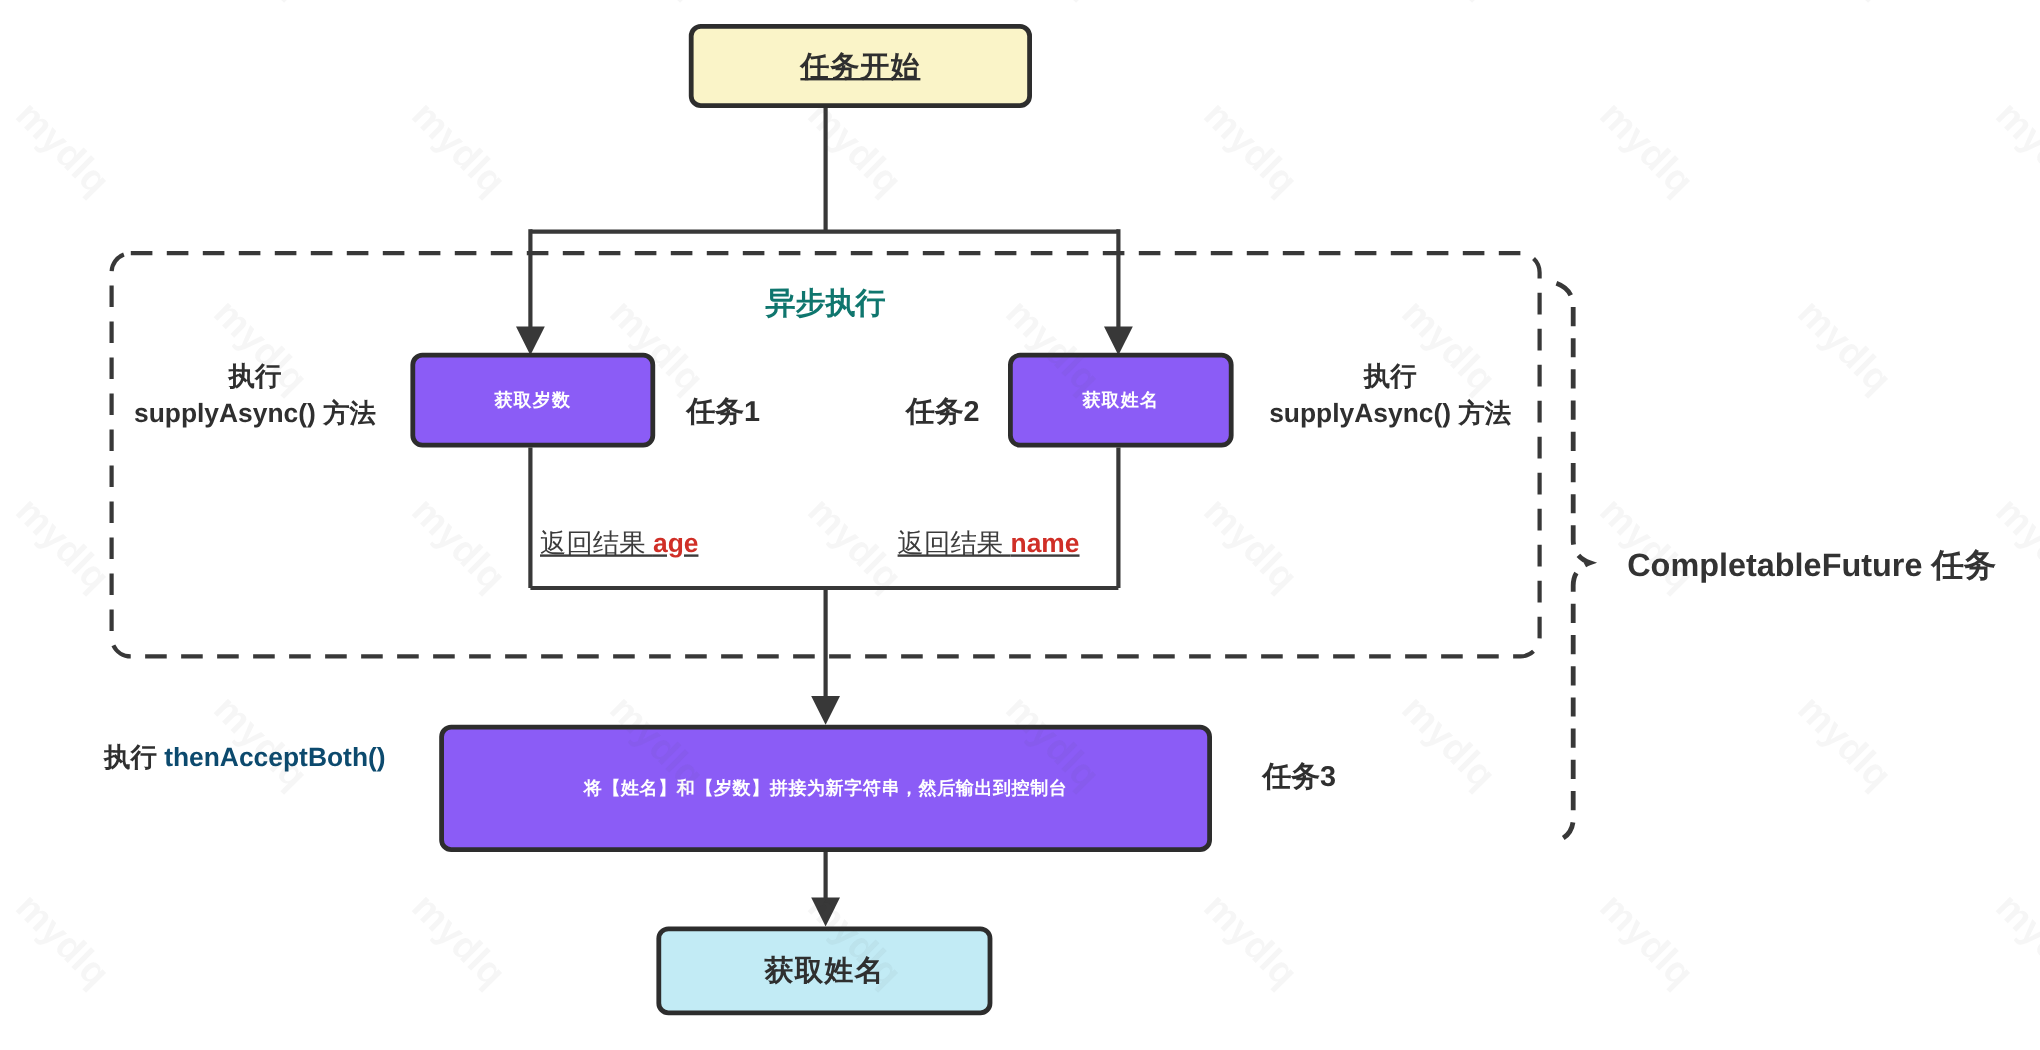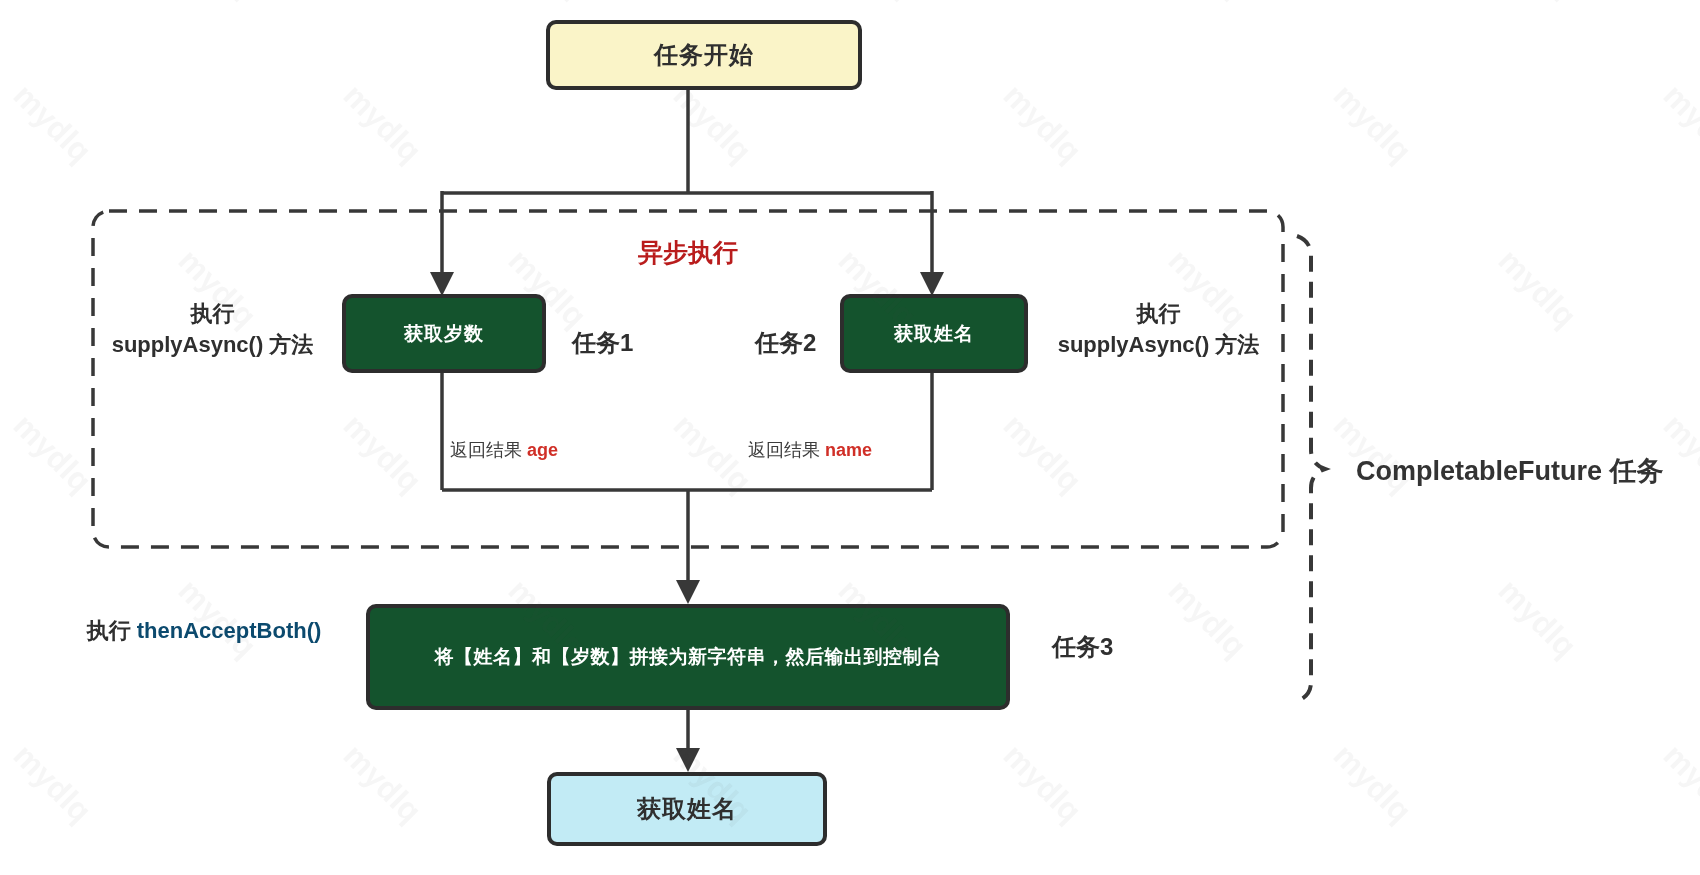--- a/index.html
+++ b/index.html
@@ -9,37 +9,37 @@
     font-family:"Liberation Sans","DejaVu Sans",sans-serif;
     color:#2f2f2f;
   }
   #canvas-svg{position:absolute;left:0;top:0;z-index:1;}
   .node{
     position:absolute;box-sizing:border-box;z-index:2;
     display:flex;align-items:center;justify-content:center;
     border:4px solid #2d2d2d;border-radius:10px;
     font-weight:bold;font-size:24px;letter-spacing:1px;
   }
-  .node-start{left:546px;top:20px;width:316px;height:70px;background:#faf4c8;}
-  .node-task{background:#14532d;color:#ffffff;font-size:19px;}
+  .node-start{left:574px;top:20px;width:286px;height:70px;background:#faf4c8;text-decoration:underline;}
+  .node-task{background:#8b5cf6;color:#ffffff;font-size:15px;}
   .node-age{left:342px;top:294px;width:204px;height:79px;}
   .node-name{left:840px;top:294px;width:188px;height:79px;justify-content:center;}
   .node-combine{left:366px;top:604px;width:644px;height:106px;letter-spacing:0.5px;}
   .node-end{left:547px;top:772px;width:280px;height:74px;background:#c2ebf5;}
   .lbl{position:absolute;z-index:2;white-space:nowrap;}
   .lbl-async{left:588px;top:236px;width:200px;text-align:center;
-    font-size:25px;font-weight:bold;color:#b91c1c;}
+    font-size:25px;font-weight:bold;color:#0f766e;}
   .lbl-method{width:245px;text-align:center;font-size:22px;font-weight:bold;line-height:31px;}
   .lbl-method-left{left:90px;top:298px;}
   .lbl-method-right{left:1036px;top:298px;}
   .lbl-taskno{font-size:24px;font-weight:bold;}
   .lbl-task1{left:572px;top:327px;}
   .lbl-task2{left:755px;top:327px;}
   .lbl-task3{left:1052px;top:631px;}
-  .lbl-return{font-size:18px;color:#3c3c3c;}
+  .lbl-return{font-size:22px;color:#3c3c3c;text-decoration:underline;}
   .lbl-return-age{left:450px;top:438px;}
   .lbl-return-name{left:748px;top:438px;}
   .red{color:#0c4a6e;}
   .red-bold{color:#d02f27;font-weight:bold;}
   .lbl-combine-method{left:8px;top:617px;width:392px;text-align:center;
     font-size:22px;font-weight:bold;line-height:28px;}
   .lbl-brace{left:1356px;top:453px;font-size:27px;font-weight:bold;color:#333333;}
   #watermarks{position:absolute;left:0;top:0;width:1700px;height:875px;
     overflow:hidden;z-index:5;pointer-events:none;}
   .wm{position:absolute;font-size:32px;font-weight:bold;

